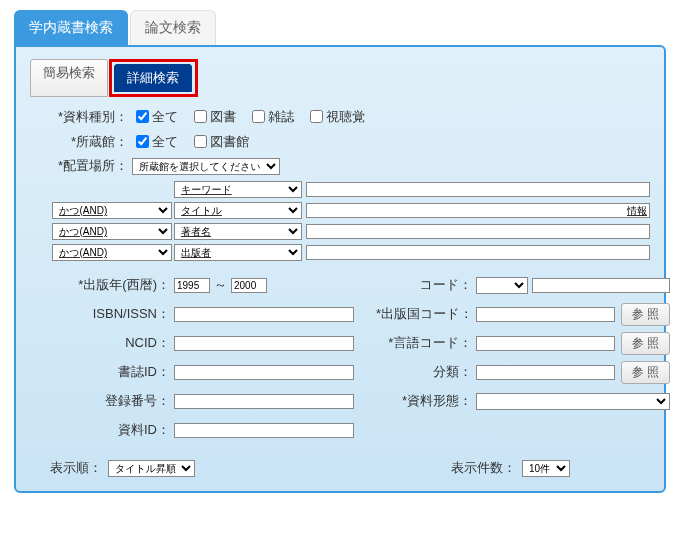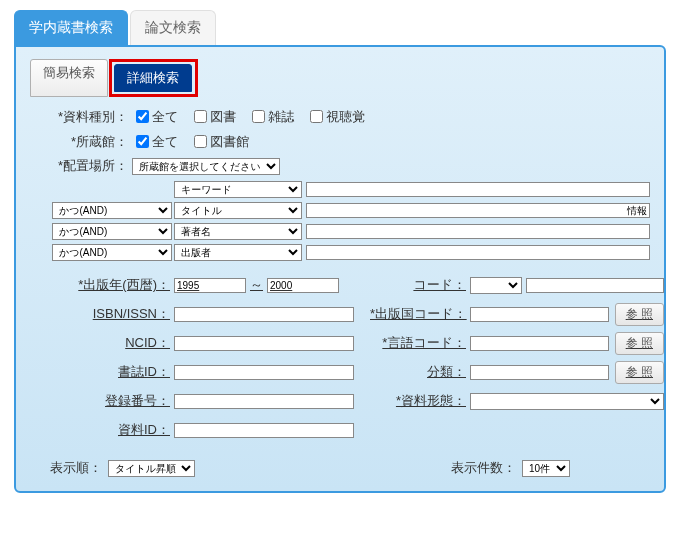--- a/index.html
+++ b/index.html
@@ -82,39 +82,38 @@
   }
   .chk-label { margin-right: 12px; display: inline-flex; align-items: center; }
   .chk-label input { margin-right: 3px; }
   select, input[type="text"] {
     font-family: inherit;
     font-size: 10px;
     border: 1px solid #888;
     padding: 1px 2px;
     background: #fff;
   }
-  .search-rows { margin: 0 0 12px 22px; }
+  .search-rows { margin: 0 0 12px 22px; text-decoration: underline; }
   .search-row { display: flex; align-items: center; margin-bottom: 4px; }
   .op-select { width: 120px; margin-right: 2px; }
   .op-spacer { width: 120px; margin-right: 2px; }
   .field-select { width: 128px; margin-right: 4px; }
   .term-input { flex: 1; text-align: right; }
   .detail-grid {
     display: grid;
     grid-template-columns: 300px 1fr;
-    column-gap: 16px;
+    column-gap: 22px;
     margin: 10px 0 10px 24px;
-    text-decoration: underline;
   }
   .d-row { display: flex; align-items: center; margin-bottom: 5px; min-height: 24px; }
   .d-label { text-align: right; padding-right: 4px; white-space: nowrap; }
   .left-col .d-label { width: 120px; }
   .right-col .d-label { width: 100px; }
   .d-input { flex: 1; min-width: 0; }
-  .yr-input { width: 72px; }
+  .yr-input { width: 36px; }
   .tilde { margin: 0 4px; }
   .ref-btn {
     background: linear-gradient(#fafafa,#e6e6e6);
     border: 1px solid #aaa;
     border-radius: 3px;
     padding: 2px 10px;
     font-size: 12px;
     color: #555;
     margin-left: 6px;
     cursor: pointer;

